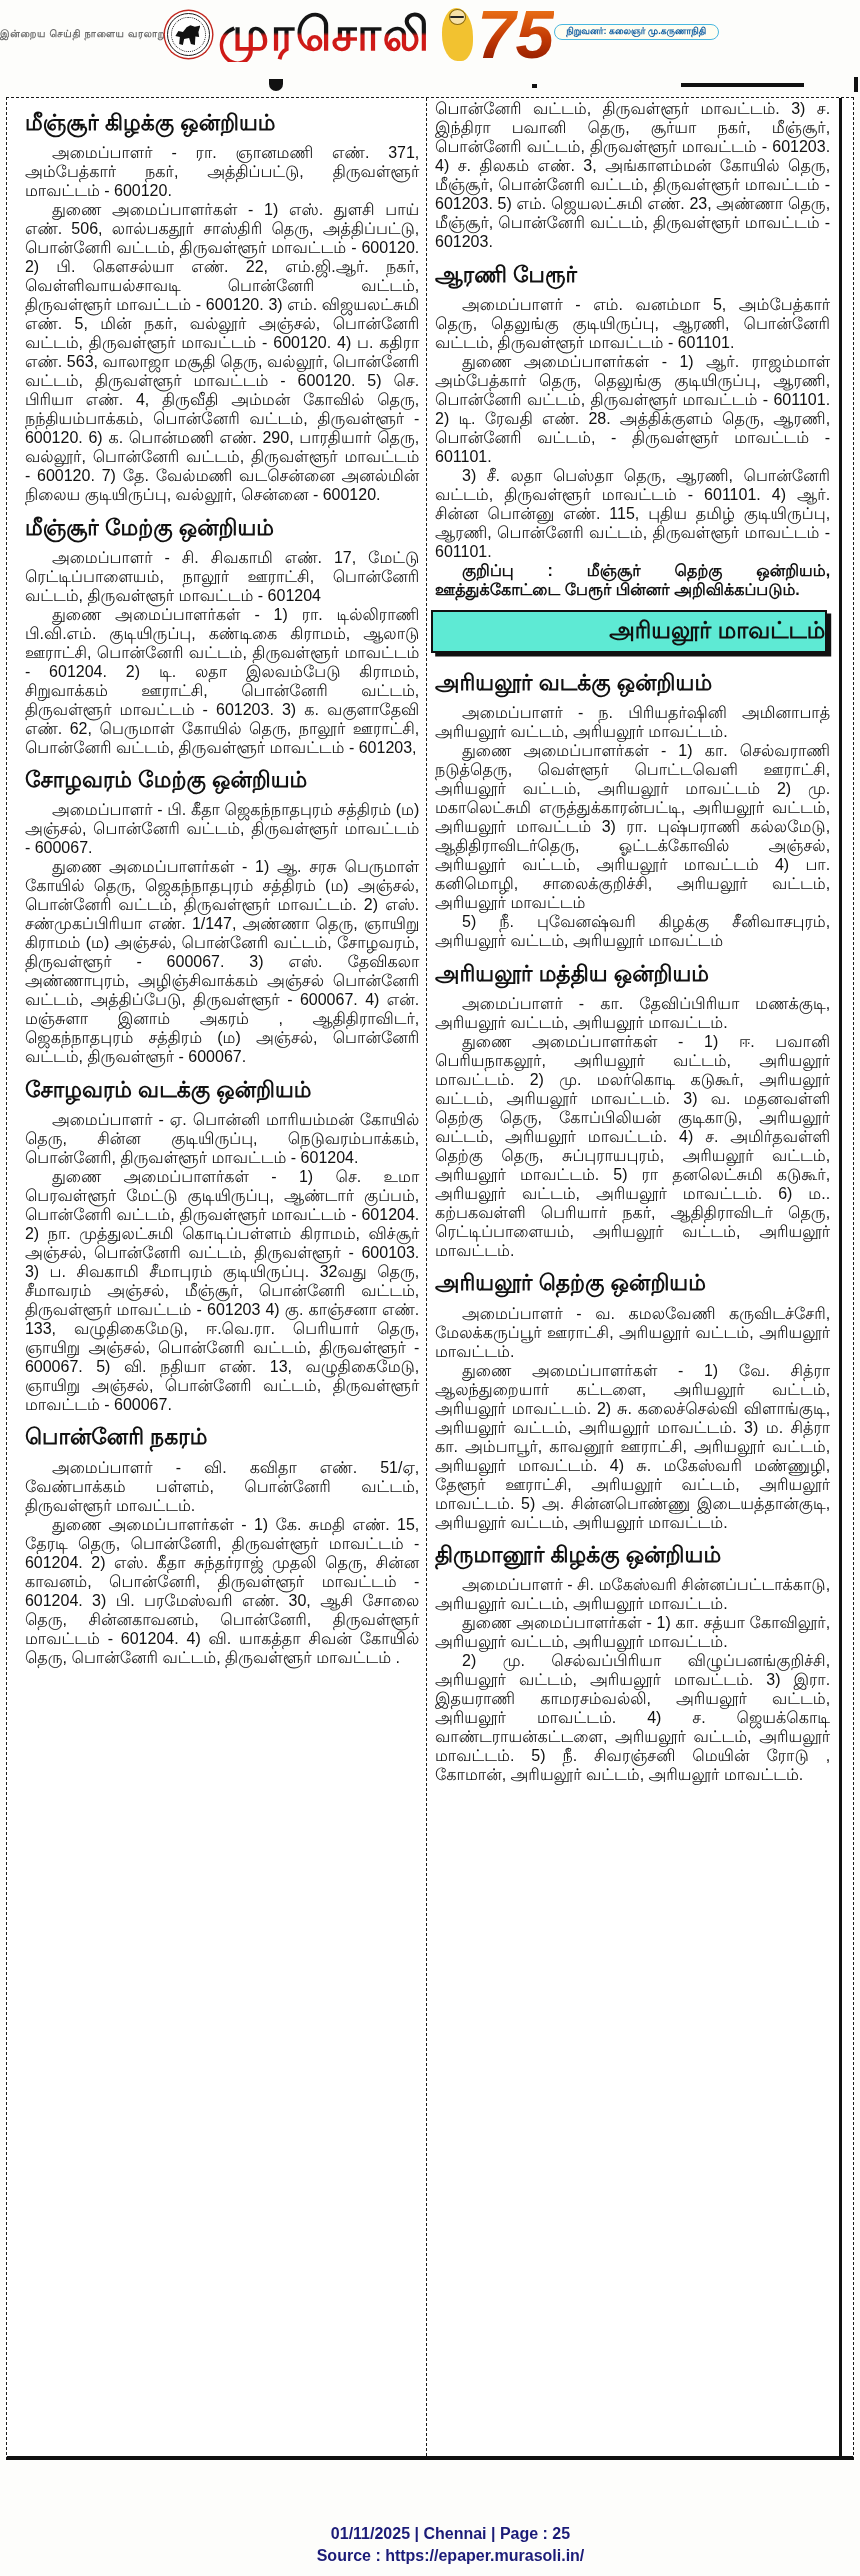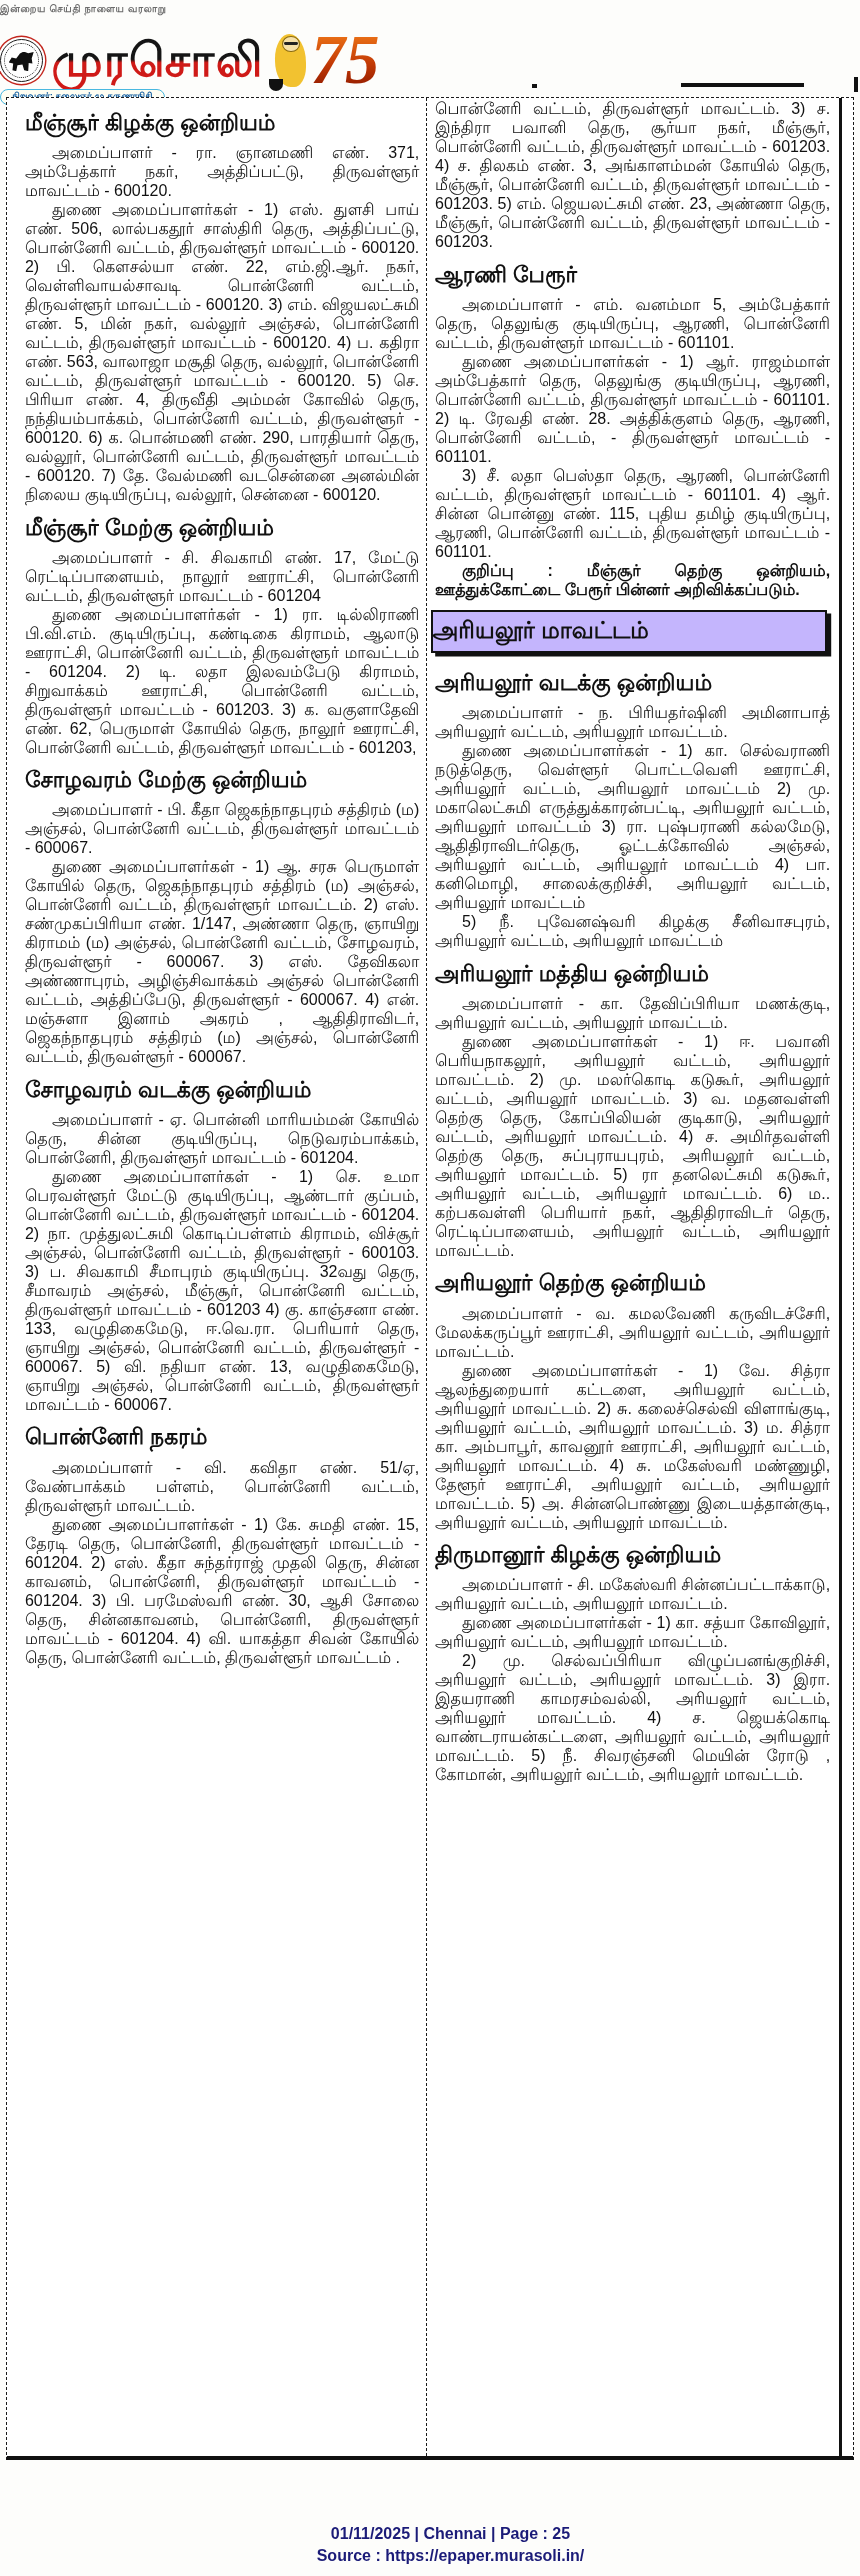--- a/index.html
+++ b/index.html
@@ -1,23 +1,23 @@
 <!DOCTYPE html>
 <html lang="ta" style="font-size:11.3px"><head>
 <meta charset="utf-8">
 <style>
   html,body{margin:0;padding:0;}
   body{
     width:861px;height:2576px;position:relative;background:#fdfdfb;
     font-family:"Liberation Sans", sans-serif;color:#111;overflow:hidden;
   }
   
-  .masthead{position:absolute;top:1.4px;left:0;width:100%;display:flex;flex-direction:column;align-items:flex-start;}
+  .masthead{position:absolute;top:1.4px;left:0;width:100%;display:flex;flex-direction:row;align-items:center;}
   .tagline{font-size:9.8px;color:#6b6b6b;font-weight:bold;letter-spacing:0.7px;margin-top:1.4px;}
-  .logo-row{display:flex;align-items:center;gap:8.4px;margin-top:14px;height:62px;font-family:Liberation Serif, serif;}
+  .logo-row{display:flex;align-items:center;gap:8.4px;margin-top:2px;height:62px;}
   .emblem{width:41px;height:41px;border-radius:50%;background:#fff;border:1.4px solid #1a1a1a;
     box-shadow:0 0 0 2.1px #fff,0 0 0 3.5px #c3261d;position:relative;flex:0 0 auto;}
   .emblem::before{content:'';position:absolute;inset:2.8px;border:1.4px dotted #222;border-radius:50%;}
   .emblem::after{content:'';position:absolute;left:7.7px;top:11.3px;width:25px;height:19.7px;background:#111;
     clip-path:polygon(0% 55%,12% 30%,30% 35%,45% 10%,60% 0%,78% 8%,100% 2%,92% 35%,95% 60%,80% 58%,78% 100%,62% 95%,55% 65%,35% 70%,30% 100%,15% 95%,18% 60%);}
   .wordmark{font-size:46px;font-weight:bold;letter-spacing:1.4px;line-height:56px;
     background:linear-gradient(180deg,#151515 0%,#151515 47%,#cf1a17 53%,#cf1a17 100%);
     -webkit-background-clip:text;background-clip:text;color:transparent;-webkit-text-fill-color:transparent;}
   .figure{width:31px;height:53px;background:#f2c230;border-radius:46% 54% 38% 50%;position:relative;flex:0 0 auto;margin-left:2.8px;}
   .figure::before{content:'';position:absolute;top:1.4px;left:7px;width:15.5px;height:14px;background:#f6e0a8;border-radius:50%;border:1.4px solid #8a6a10;}
@@ -38,22 +38,22 @@
     border:1.4px dashed #1a1a1a;border-bottom:4.2px solid #111;background:#fff;overflow:hidden;display:flex;}
   .article::after{content:'';position:absolute;top:0;bottom:0;right:10.5px;width:3.5px;background:#111;}
   .col{box-sizing:border-box;}
   .col-left{width:420px;border-right:1.4px dashed #1a1a1a;padding:1.4px 6.3px 0 18.3px;}
   .col-right{flex:1;padding:1.4px 22.5px 0 8.4px;}
   .blk{margin:0;}
   .blk.heading{font-weight:bold;font-size:22px;text-align:left;padding:10.5px 0 6.3px;line-height:1.22;}
   .blk.para,.blk.para_cont,.blk.note{font-size:16px;line-height:19px;text-align:justify;}
   .blk.para,.blk.note{text-indent:27px;}
   .blk.note{font-weight:bold;}
-  .blk.district{margin:11.3px 2.8px 7px -4.2px;background:#c4b5fd;border:2.1px solid #111;box-shadow:4.2px 3.5px 0 #111;
-    font-weight:bold;font-size:23px;text-align:left;padding:4.2px 0;text-indent:0;}
+  .blk.district{margin:11.3px 2.8px 7px -4.2px;background:#5eead4;border:2.1px solid #111;box-shadow:4.2px 3.5px 0 #111;
+    font-weight:bold;font-size:23px;text-align:right;padding:4.2px 0;text-indent:0;}
   
   .footer{position:absolute;top:2523px;left:0;width:100%;text-align:center;
     color:#1b1b78;font-weight:bold;font-size:16px;line-height:22px;margin-left:20px;}
 </style>
 </head>
 <body>
 
 <div class="masthead">
   <div class="tagline">இன்றைய செய்தி நாளைய வரலாறு</div>
   <div class="logo-row">

